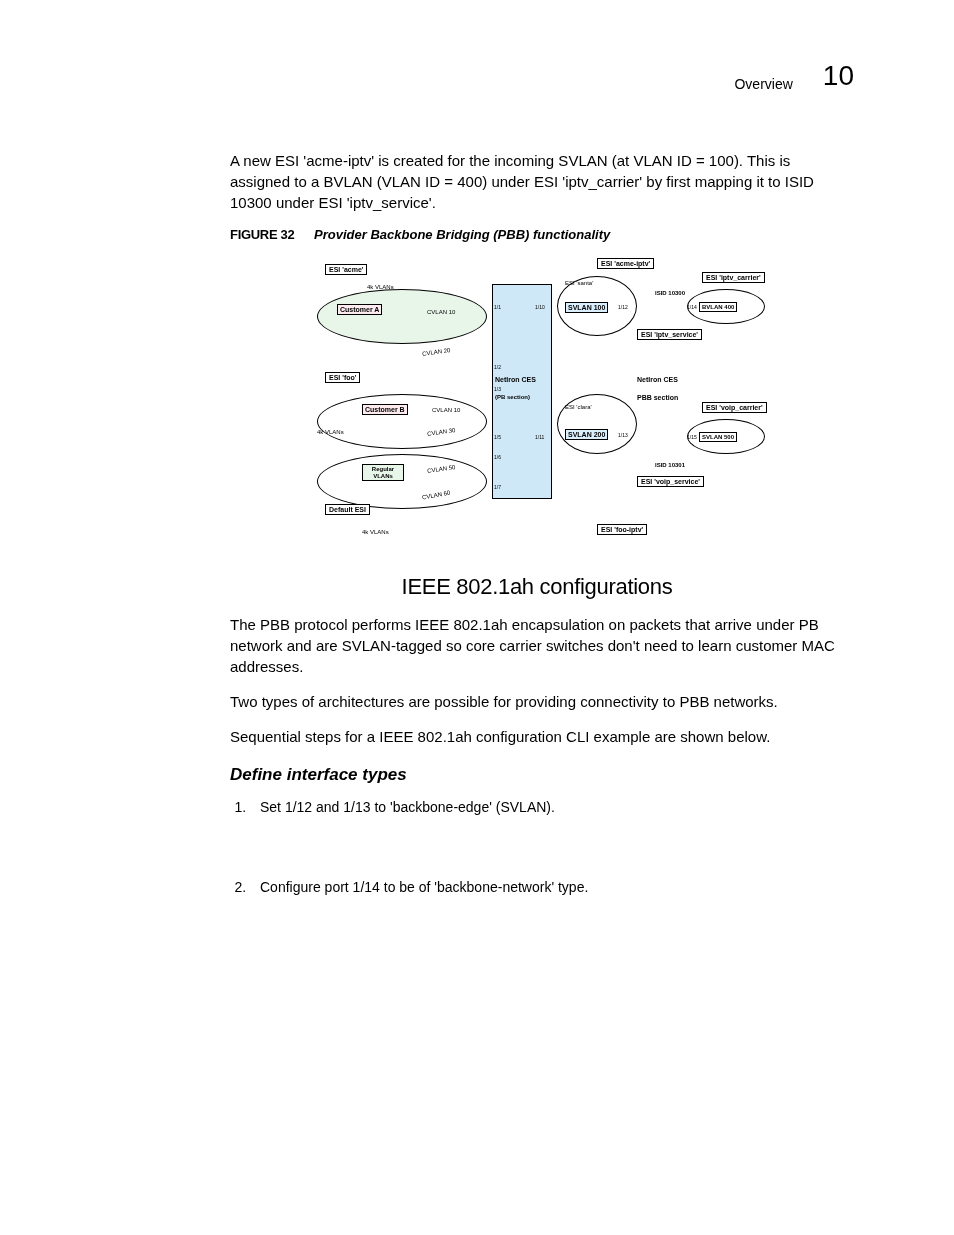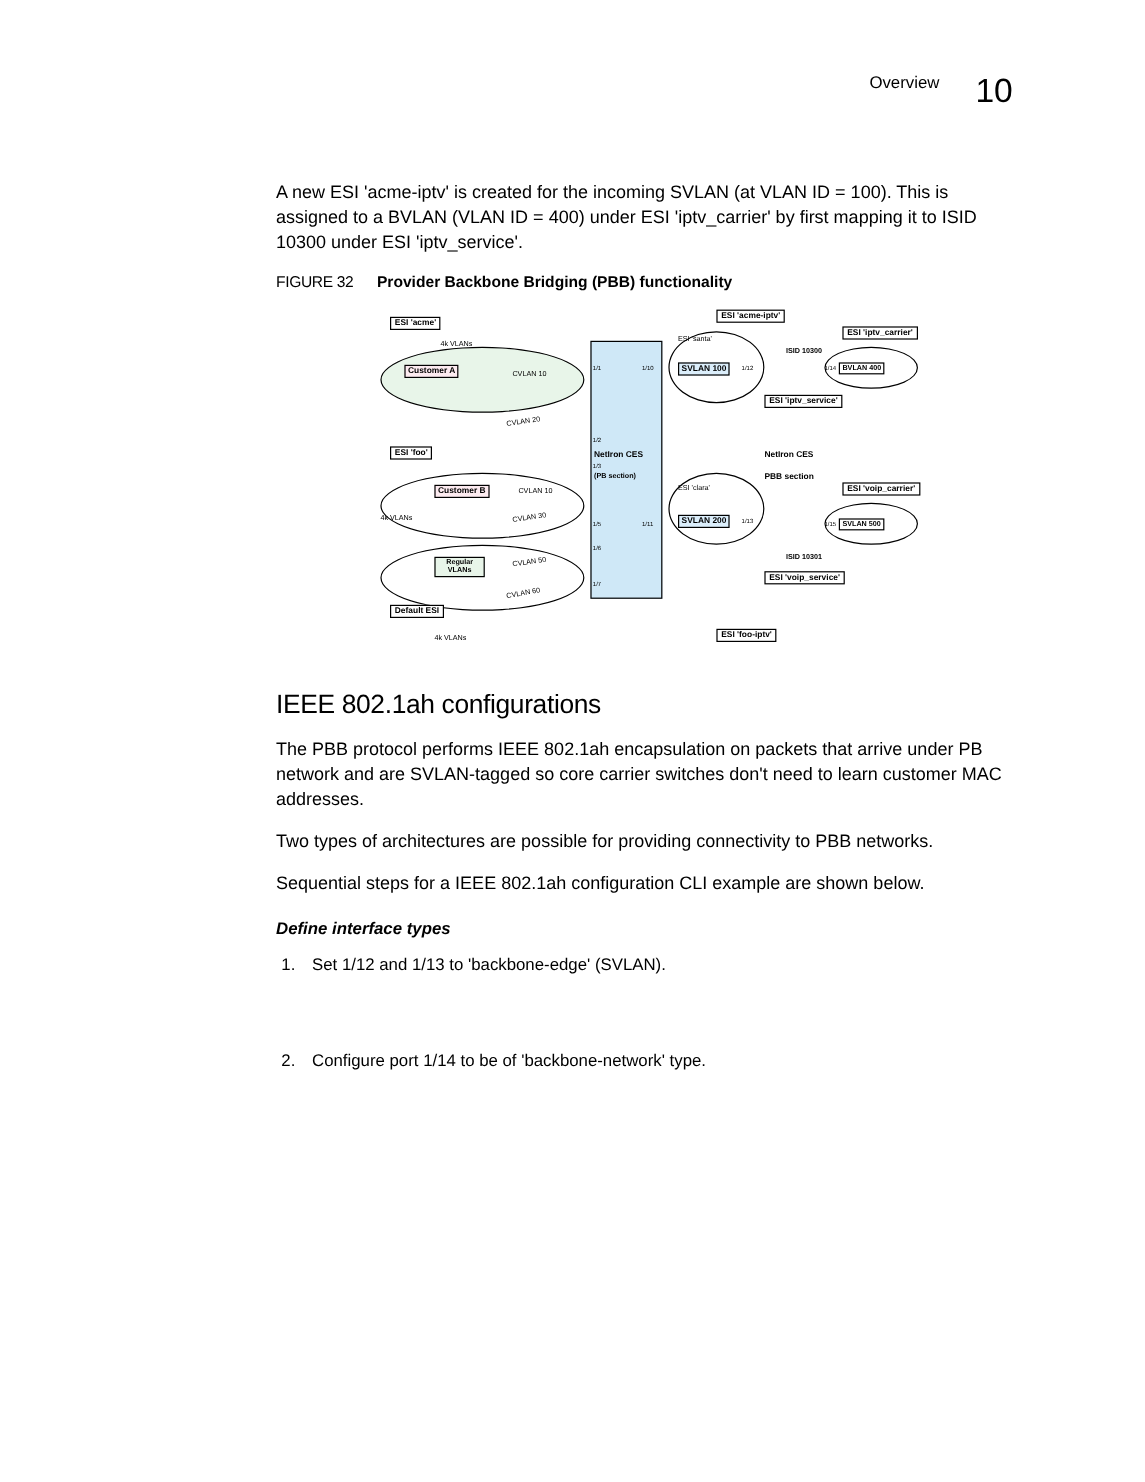--- a/index.html
+++ b/index.html
@@ -8,52 +8,52 @@
     height: 1235px;
     background: #fff;
     font-family: Arial, Helvetica, sans-serif;
     color: #000;
     position: relative;
     padding: 60px 110px 60px 230px;
   }
   .header-row {
     position: absolute;
     top: 60px;
-    right: 110px;
+    right: 100px;
     display: flex;
-    align-items: flex-start;
+    align-items: flex-end;
     gap: 30px;
   }
   .header-label { font-size: 14px; }
   .header-num { font-size: 28px; font-family: Arial, sans-serif; }
   .content { margin-top: 90px; }
   .para { font-size: 15px; line-height: 1.4; margin-bottom: 14px; }
   .fig-row { font-size: 13px; margin-bottom: 12px; }
-  .fig-label { font-weight: normal; font-family: Arial Narrow, Arial, sans-serif; letter-spacing: -0.3px; }
-  .fig-caption { font-weight: bold; margin-left: 16px; }
+  .fig-label { font-weight: bold; font-family: Arial Narrow, Arial, sans-serif; letter-spacing: -0.3px; }
+  .fig-caption { font-weight: bold; margin-left: 16px; font-style: italic; }
   .diagram-wrap { display:flex; justify-content:center; margin: 10px 0 30px 0; }
   .diagram {
     width: 460px;
     height: 290px;
     position: relative;
     font-size: 7px;
     font-weight: bold;
   }
   .diagram .lbl { position: absolute; border: 1px solid #000; background:#fff; padding: 1px 3px; white-space: nowrap; font-weight:bold;}
   .diagram .txt { position: absolute; white-space: nowrap; font-weight:bold;}
   .diagram .box { position:absolute; border:1px solid #000; background:#dbeefb; text-align:center; padding:1px 2px; }
   .diagram .pink { position:absolute; border:1px solid #000; background:#fdebf0; text-align:center; padding:1px 2px; }
   .diagram .green { position:absolute; border:1px solid #000; background:#e8f5e9; text-align:center; padding:1px 2px; font-size:6px; line-height:1.1;}
   .diagram .cloud { position:absolute; border:1px solid #000; border-radius:50%; background:#fff; }
   .diagram .arrow { position:absolute; border:1px solid #000; background:#fff; padding:1px 2px; font-size:6px;}
   .diagram .mainbox { position:absolute; border:1px solid #000; background:#cfe8f7; }
   .diagram .port { position:absolute; font-size:5px; font-weight:normal; }
   .diagram .cvlan { position:absolute; font-size:6px; font-weight:normal;}
-  h2.section { font-size: 22px; font-family: Arial Narrow, Arial, sans-serif; font-weight: normal; letter-spacing: -0.3px; margin: 24px 0 14px 0; }
-  h3.subsection { font-size: 14px; font-style: italic; font-family: Arial Narrow, Arial, sans-serif; margin: 18px 0 12px 0; }
+  h2.section { font-size: 22px; font-family: Arial Narrow, Arial, sans-serif; font-weight: normal; letter-spacing: -0.3px; margin: 24px 0 14px 0; text-align: center; }
+  h3.subsection { font-size: 17px; font-style: italic; font-family: Arial Narrow, Arial, sans-serif; margin: 18px 0 12px 0; }
   ol.steps { margin-left: 20px; font-size:14px; line-height:1.45; }
   ol.steps li { padding-left: 10px; margin-bottom: 60px; }
 </style>
 </head>
 <body>
 
 <div class="header-row">
   <span class="header-label">Overview</span>
   <span class="header-num">10</span>
 </div>

